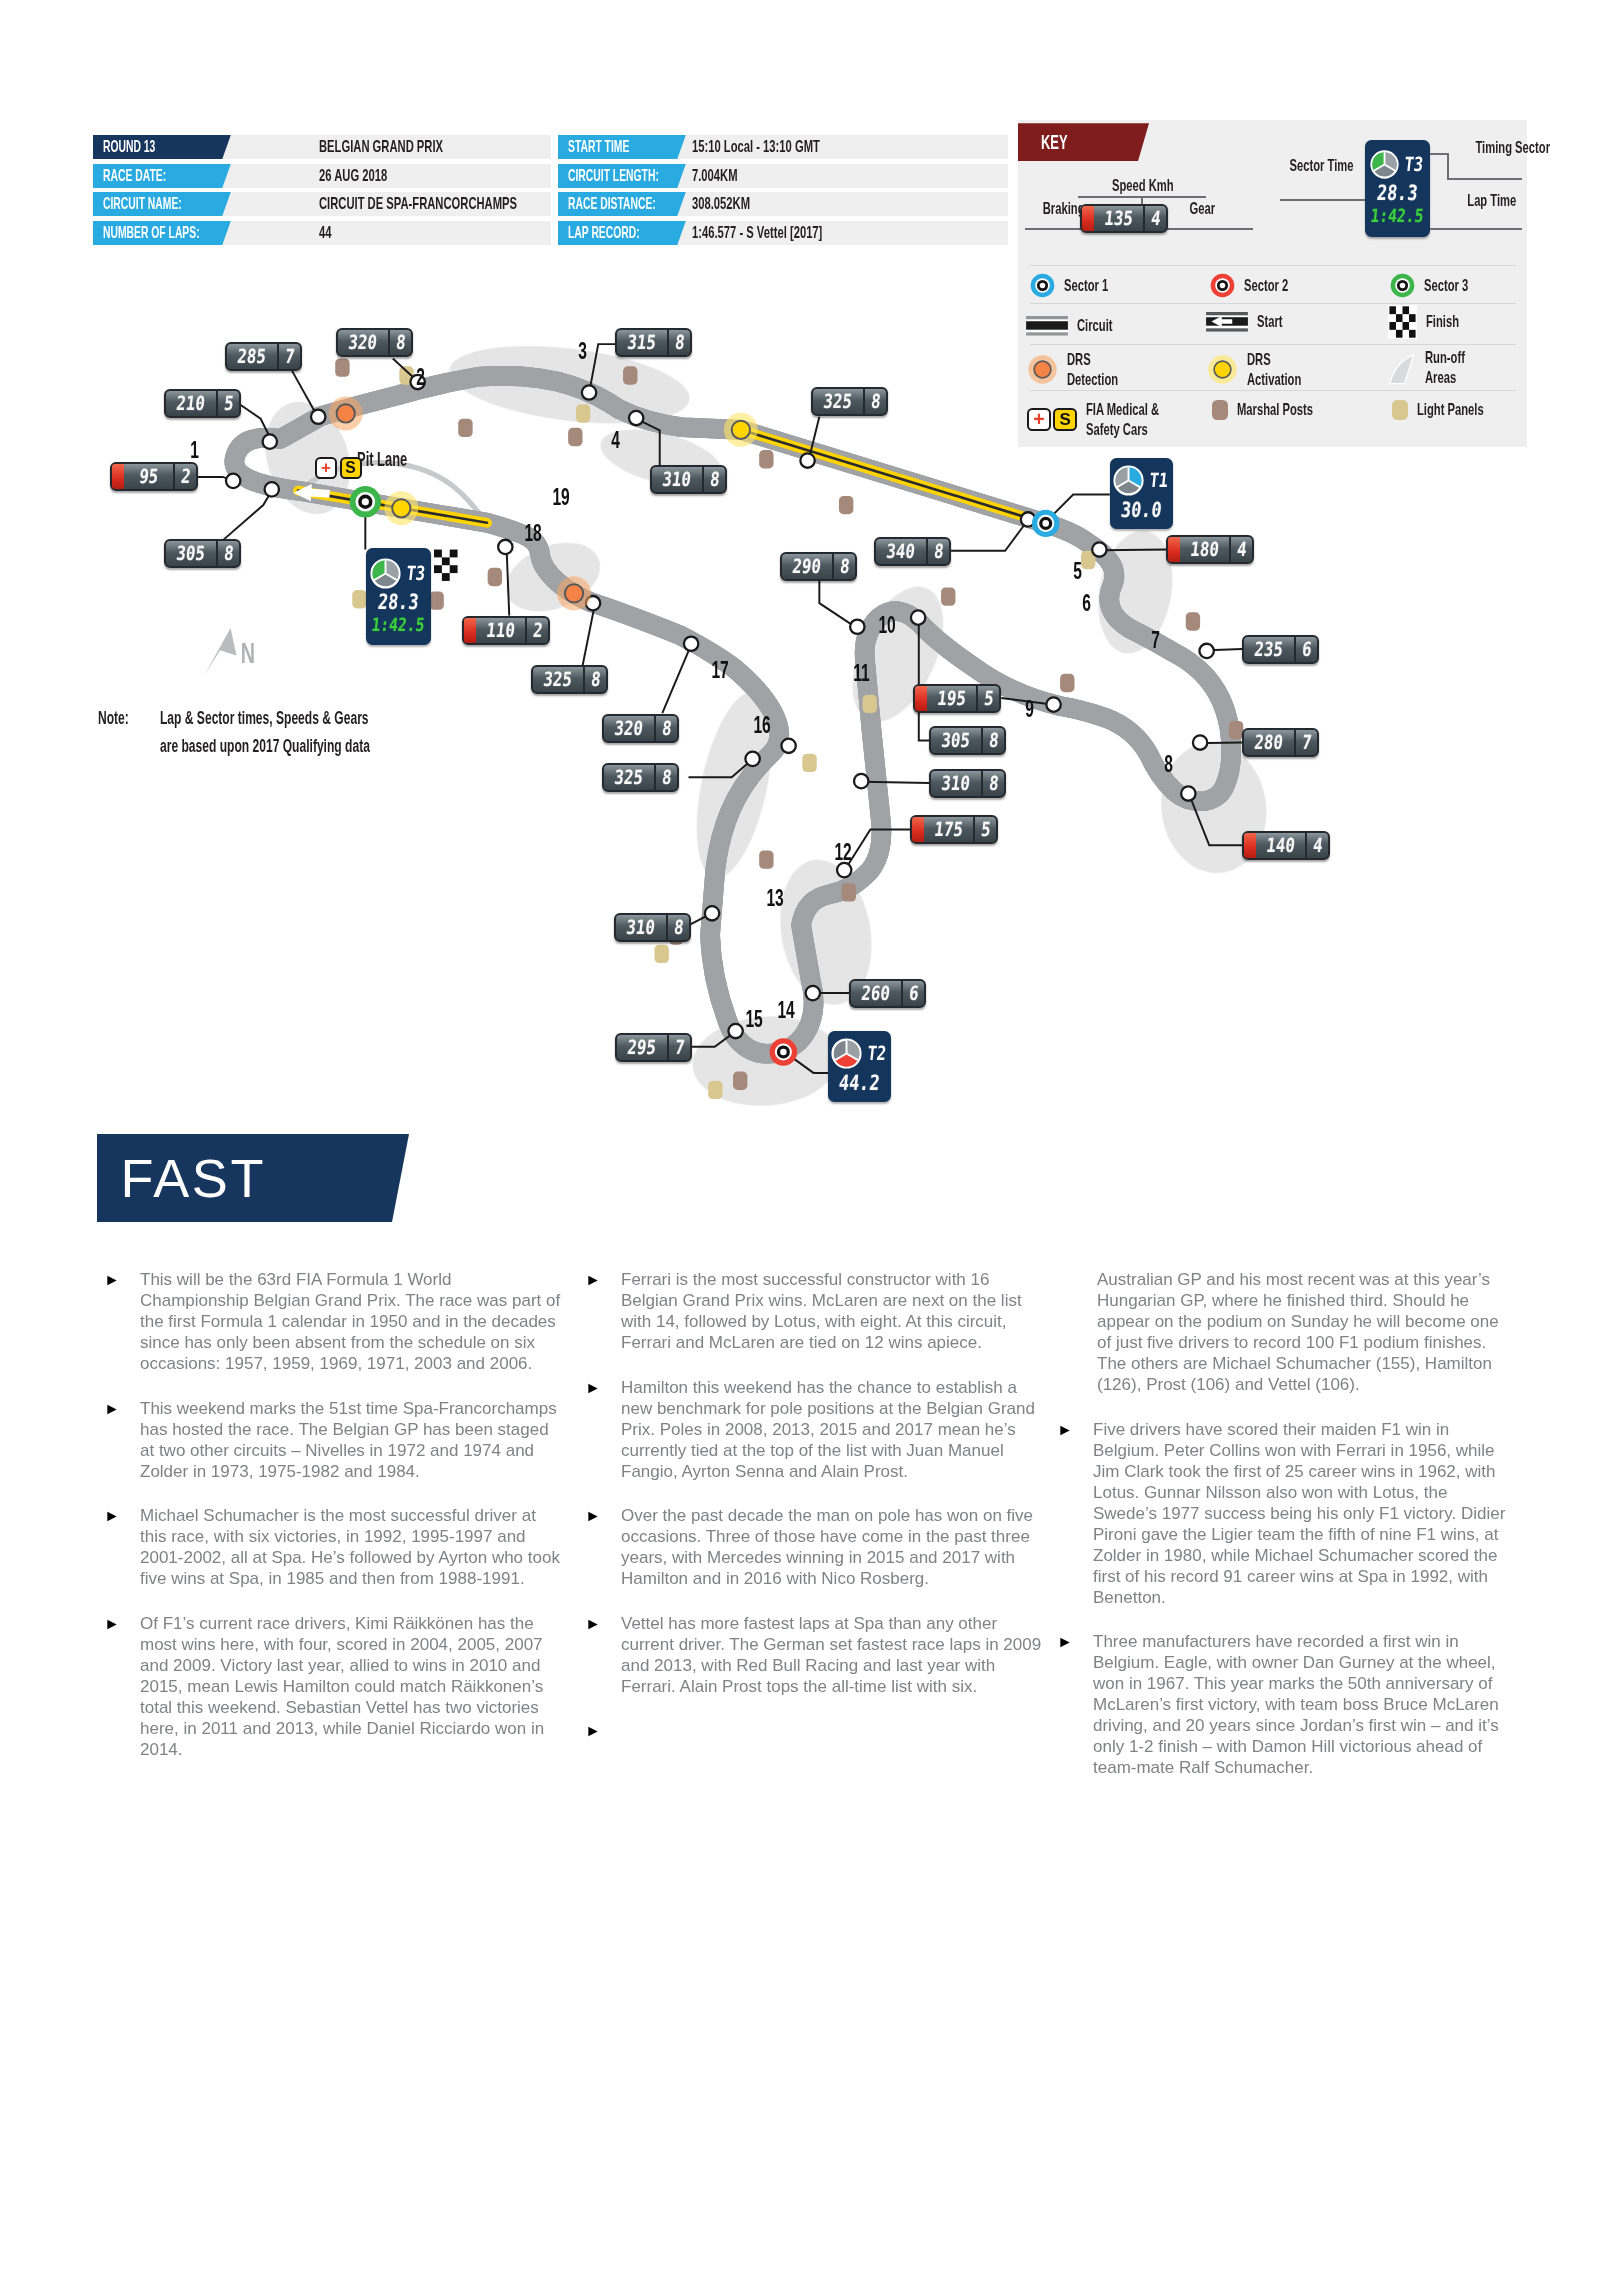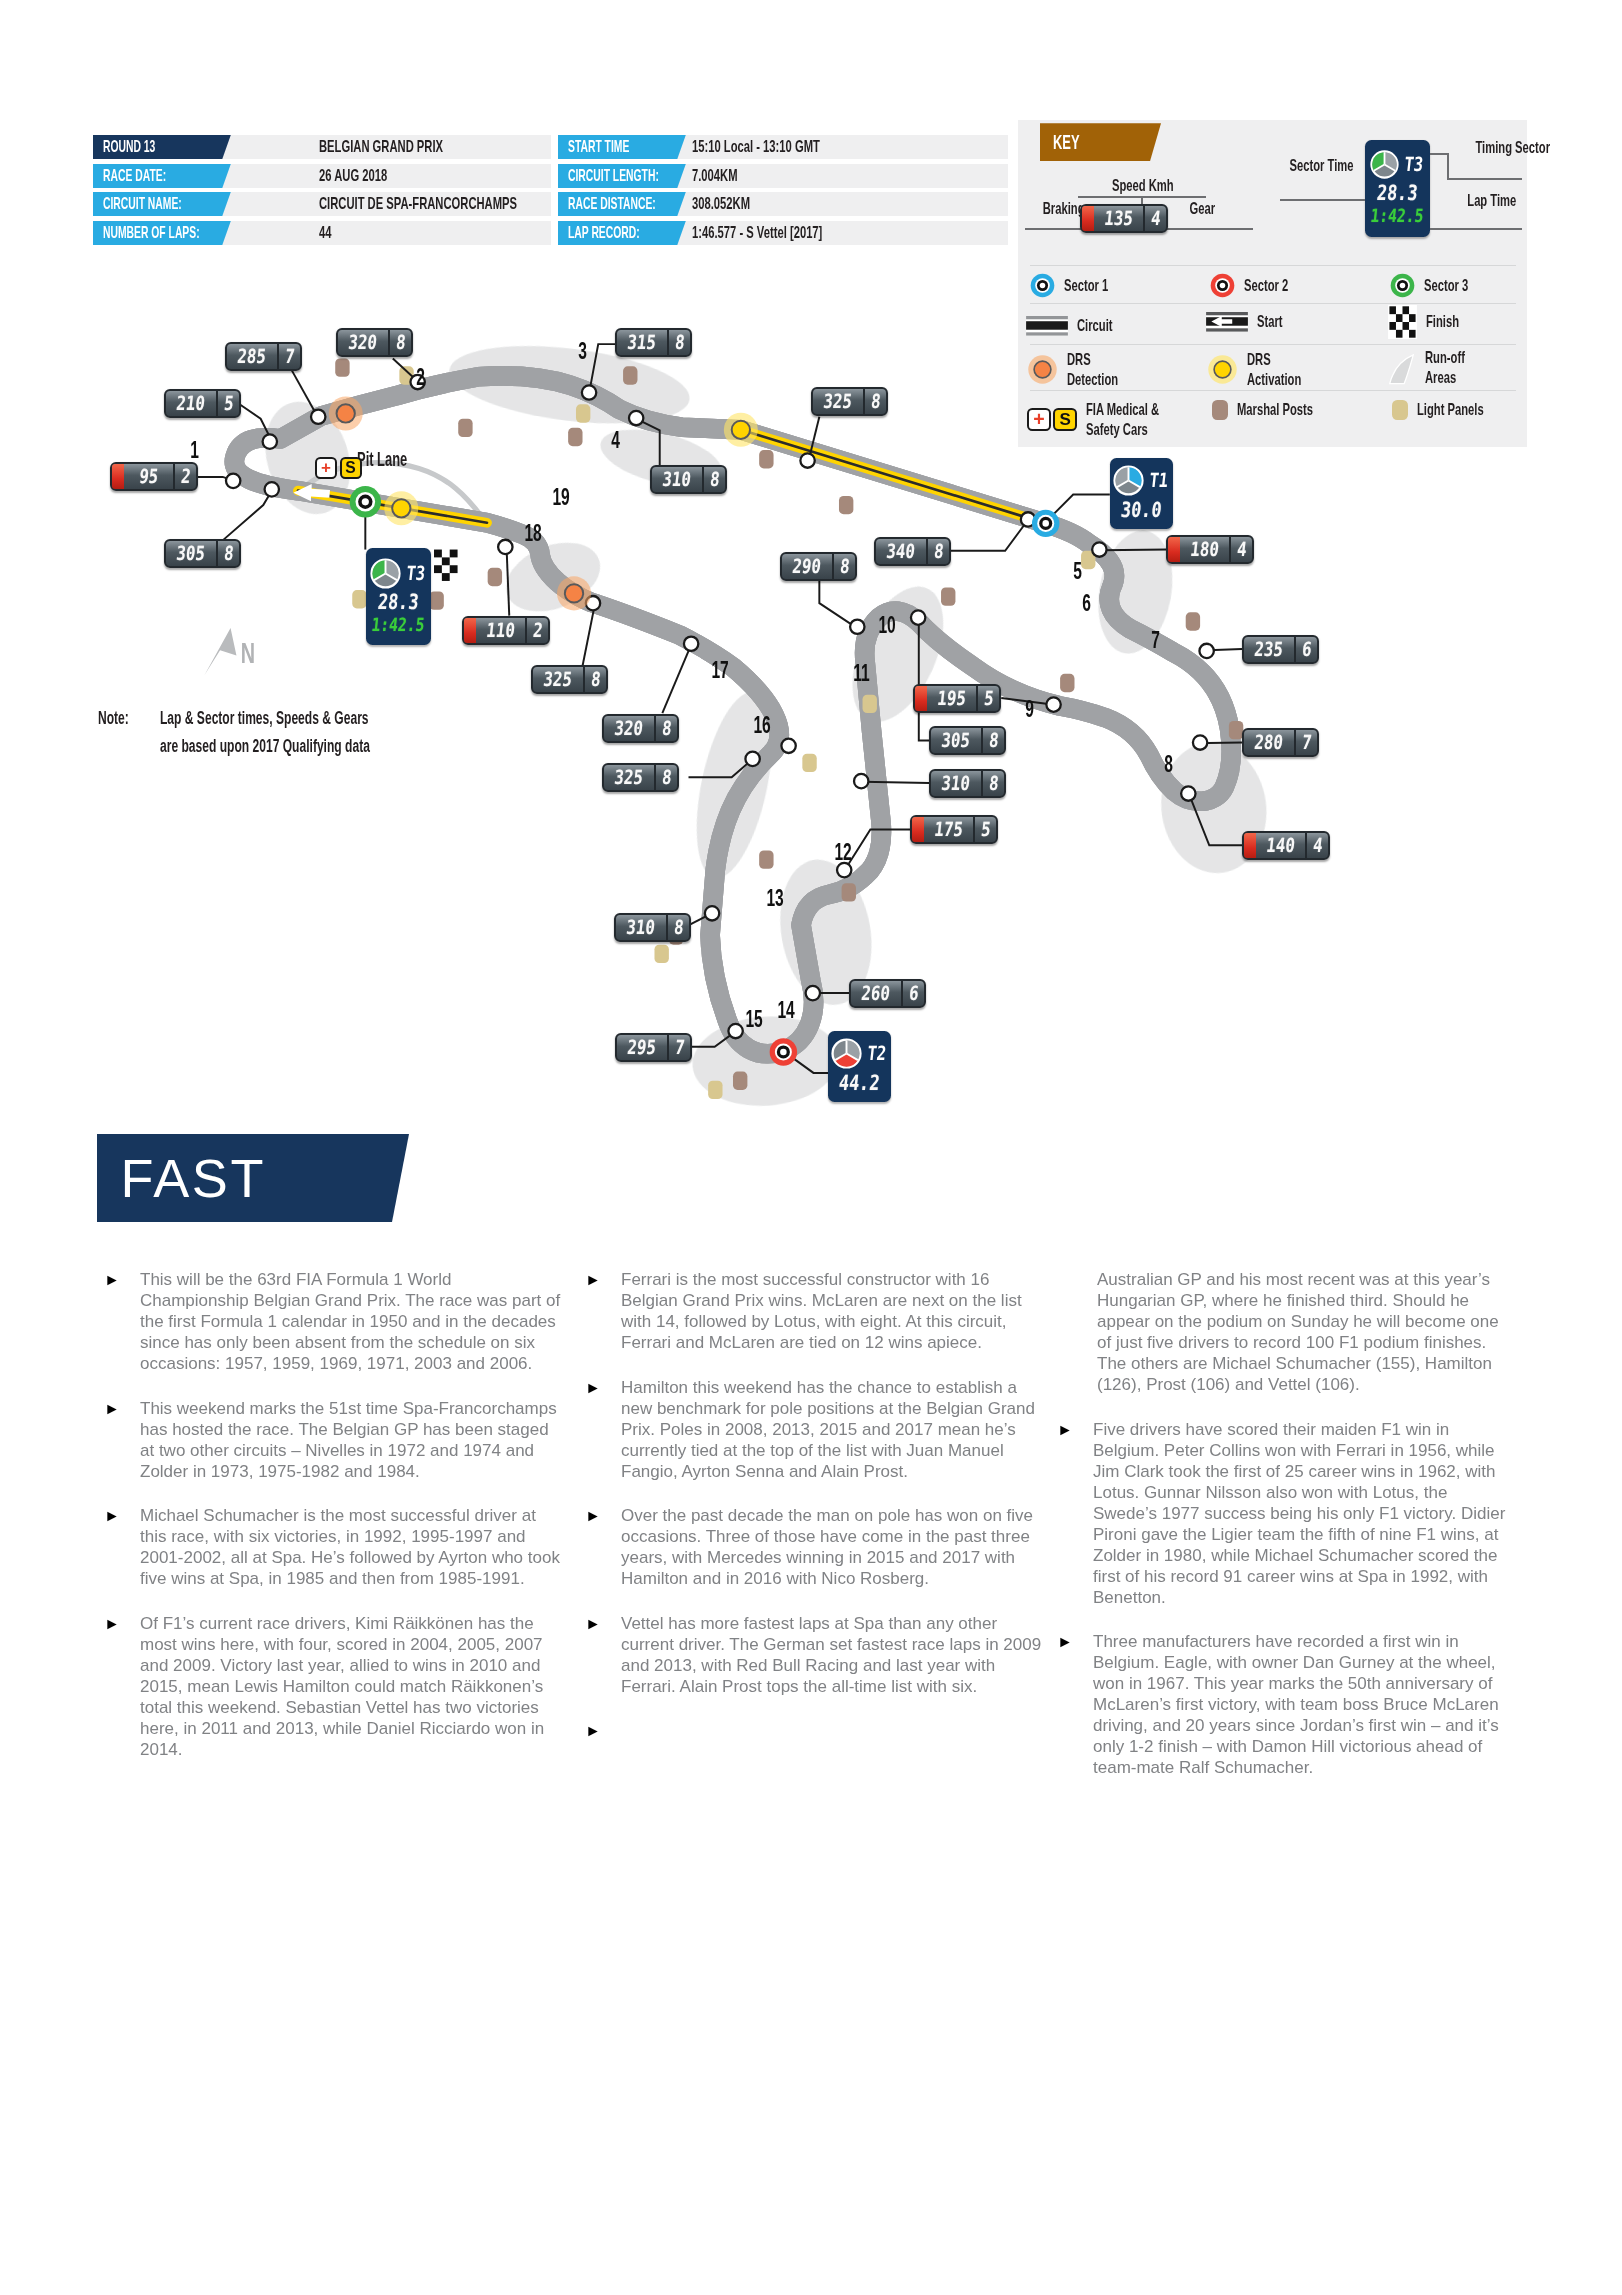--- a/index.html
+++ b/index.html
@@ -12,23 +12,23 @@
   
   .info-row{position:absolute;height:24px;background:#efeff0;}
   .info-label{position:absolute;left:0;top:0;bottom:0;background:#29abe2;color:#fff;
               font-weight:bold;font-size:15.7px;line-height:24px;padding-left:9.8px;
               clip-path:polygon(0 0,100% 0,calc(100% - 8.5px) 100%,0 100%);}
   .info-label.dark{background:#17365d;}
   .info-value{position:absolute;top:0;font-weight:bold;font-size:17px;line-height:24px;color:#231f20;}
 
   
   #key-panel{position:absolute;left:1018px;top:120px;width:509px;height:327px;background:#efeff0;}
-  #key-title{position:absolute;left:22px;top:3.3px;width:108px;height:38px;background:#a16207;
+  #key-title{position:absolute;left:0;top:3.3px;width:108px;height:38px;background:#7f1d1d;
              clip-path:polygon(0 0,100% 0,calc(100% - 11px) 100%,0 100%);
-             color:#fff;font-weight:bold;font-size:19.6px;line-height:38px;padding-left:13px;}
+             color:#fff;font-weight:bold;font-size:19.6px;line-height:38px;padding-left:23px;}
   .klabel{font-size:17px;color:#231f20;line-height:19.6px;font-weight:bold;}
   .kdiv{position:absolute;left:11.8px;width:486px;height:1.3px;background:#d6d7d8;}
   .kline{position:absolute;background:#6d6e71;}
   .legend-item{position:absolute;display:flex;align-items:center;gap:9.2px;}
 
   
   .sbox{position:absolute;height:29px;width:77px;display:flex;align-items:stretch;
         background:linear-gradient(180deg,#8b959c 0%,#4d585f 45%,#39434a 100%);
         border:2px solid #23292e;border-radius:5.9px;box-sizing:border-box;
         box-shadow:0 1.3px 2px rgba(0,0,0,.35);}
@@ -659,21 +659,21 @@
     <span class="cond">Note:</span>
     <span class="cond" style="position:absolute;left:62px;top:0;">Lap &amp; Sector times, Speeds &amp; Gears</span>
     <span class="cond" style="position:absolute;left:62px;top:27.5px;">are based upon 2017 Qualifying data</span>
   </div>
 
   <div id="ff-banner"><span>FAST FACTS</span></div>
 
   <div class="ffcol" style="left:103px;">
     <p class="ff"><span class="bl">►</span><span>This will be the 63rd FIA Formula 1 World Championship Belgian Grand Prix. The race was part of the first Formula 1 calendar in 1950 and in the decades since has only been absent from the schedule on six occasions: 1957, 1959, 1969, 1971, 2003 and 2006.</span></p>
     <p class="ff"><span class="bl">►</span><span>This weekend marks the 51st time Spa-Francorchamps has hosted the race. The Belgian GP has been staged at two other circuits – Nivelles in 1972 and 1974 and Zolder in 1973, 1975-1982 and 1984.</span></p>
-    <p class="ff"><span class="bl">►</span><span>Michael Schumacher is the most successful driver at this race, with six victories, in 1992, 1995-1997 and 2001-2002, all at Spa. He’s followed by Ayrton who took five wins at Spa, in 1985 and then from 1985-1991.</span></p>
+    <p class="ff"><span class="bl">►</span><span>Michael Schumacher is the most successful driver at this race, with six victories, in 1992, 1995-1997 and 2001-2002, all at Spa. He’s followed by Ayrton who took five wins at Spa, in 1985 and then from 1988-1991.</span></p>
     <p class="ff"><span class="bl">►</span><span>Of F1’s current race drivers, Kimi Räikkönen has the most wins here, with four, scored in 2004, 2005, 2007 and 2009. Victory last year, allied to wins in 2010 and 2015, mean Lewis Hamilton could match Räikkonen’s total this weekend. Sebastian Vettel has two victories here, in 2011 and 2013, while Daniel Ricciardo won in 2014.</span></p>
   </div>
 
   <div class="ffcol" style="left:584px;">
     <p class="ff"><span class="bl">►</span><span>Ferrari is the most successful constructor with 16 Belgian Grand Prix wins. McLaren are next on the list with 14, followed by Lotus, with eight. At this circuit, Ferrari and McLaren are tied on 12 wins apiece.</span></p>
     <p class="ff"><span class="bl">►</span><span>Hamilton this weekend has the chance to establish a new benchmark for pole positions at the Belgian Grand Prix. Poles in 2008, 2013, 2015 and 2017 mean he’s currently tied at the top of the list with Juan Manuel Fangio, Ayrton Senna and Alain Prost.</span></p>
     <p class="ff"><span class="bl">►</span><span>Over the past decade the man on pole has won on five occasions. Three of those have come in the past three years, with Mercedes winning in 2015 and 2017 with Hamilton and in 2016 with Nico Rosberg.</span></p>
     <p class="ff"><span class="bl">►</span><span>Vettel has more fastest laps at Spa than any other current driver. The German set fastest race laps in 2009 and 2013, with Red Bull Racing and last year with Ferrari. Alain Prost tops the all-time list with six.</span></p>
     <p class="ff"><span class="bl">►</span></p>
   </div>

